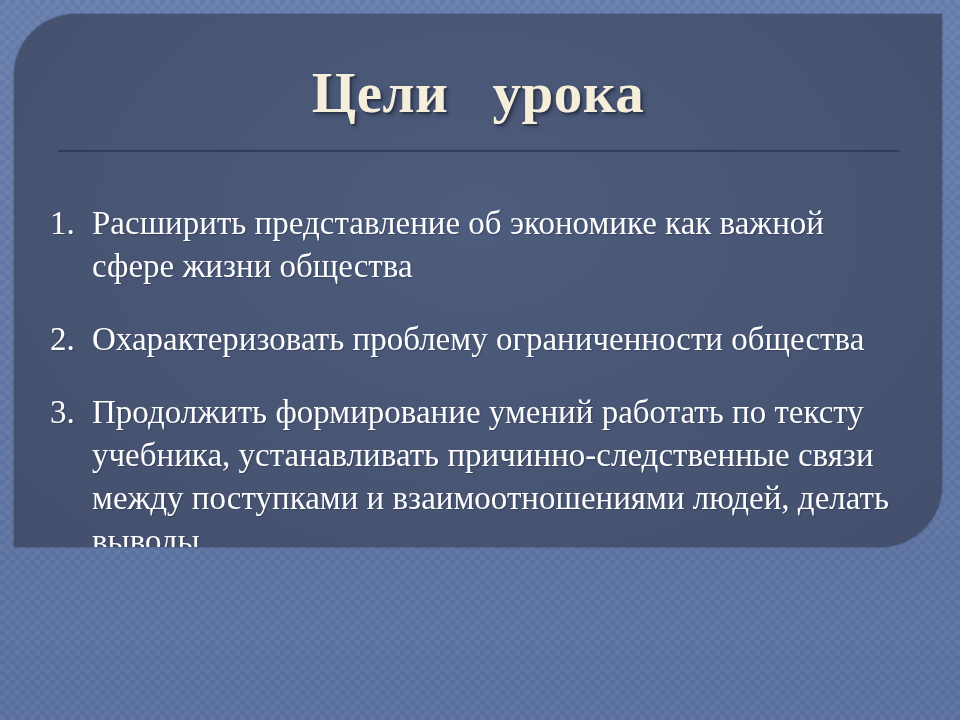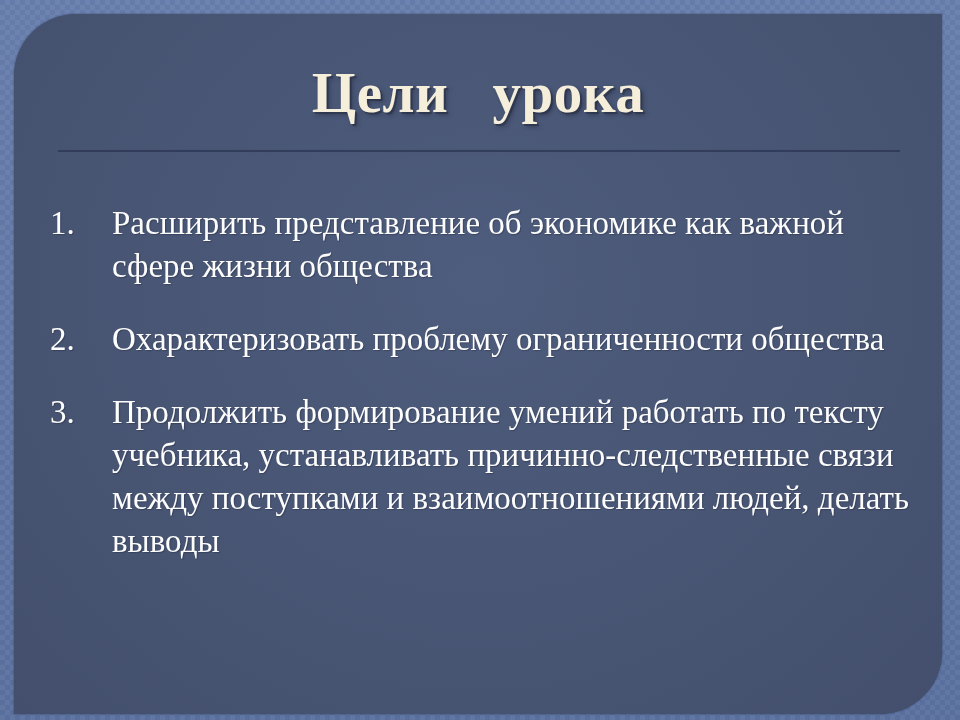--- a/index.html
+++ b/index.html
@@ -36,21 +36,21 @@
     background: linear-gradient(180deg, rgba(255,255,255,0.05) 0%, rgba(0,0,0,0.05) 100%);
     pointer-events: none;
   }
 
   
   #panel {
     position: absolute;
     left: 14px;
     top: 14px;
     width: 928px;
-    height: 700px;
+    height: 533px;
     background: #4a5877;
     background-image: radial-gradient(ellipse at 50% 38%, #4e5c7d 0%, #475472 62%, #434f6c 100%);
     border-top-left-radius: 62px;
     border-bottom-right-radius: 62px;
     border-top-right-radius: 0;
     border-bottom-left-radius: 0;
     box-shadow: 0 0 2px rgba(20,28,48,0.55);
     overflow: hidden;
     box-sizing: border-box;
   }
@@ -118,21 +118,20 @@
   .goal-number {
     flex: 0 0 auto;
     width: 52px;
     text-align: left;
     padding-left: 10px;
     box-sizing: border-box;
   }
   .goal-text {
     flex: 1 1 auto;
     padding-right: 6px;
-    margin-left: 20px;
   }
 </style>
 </head>
 <body>
 
 <div id="slide">
 
   <div id="panel">
 
     <div id="title-block">

